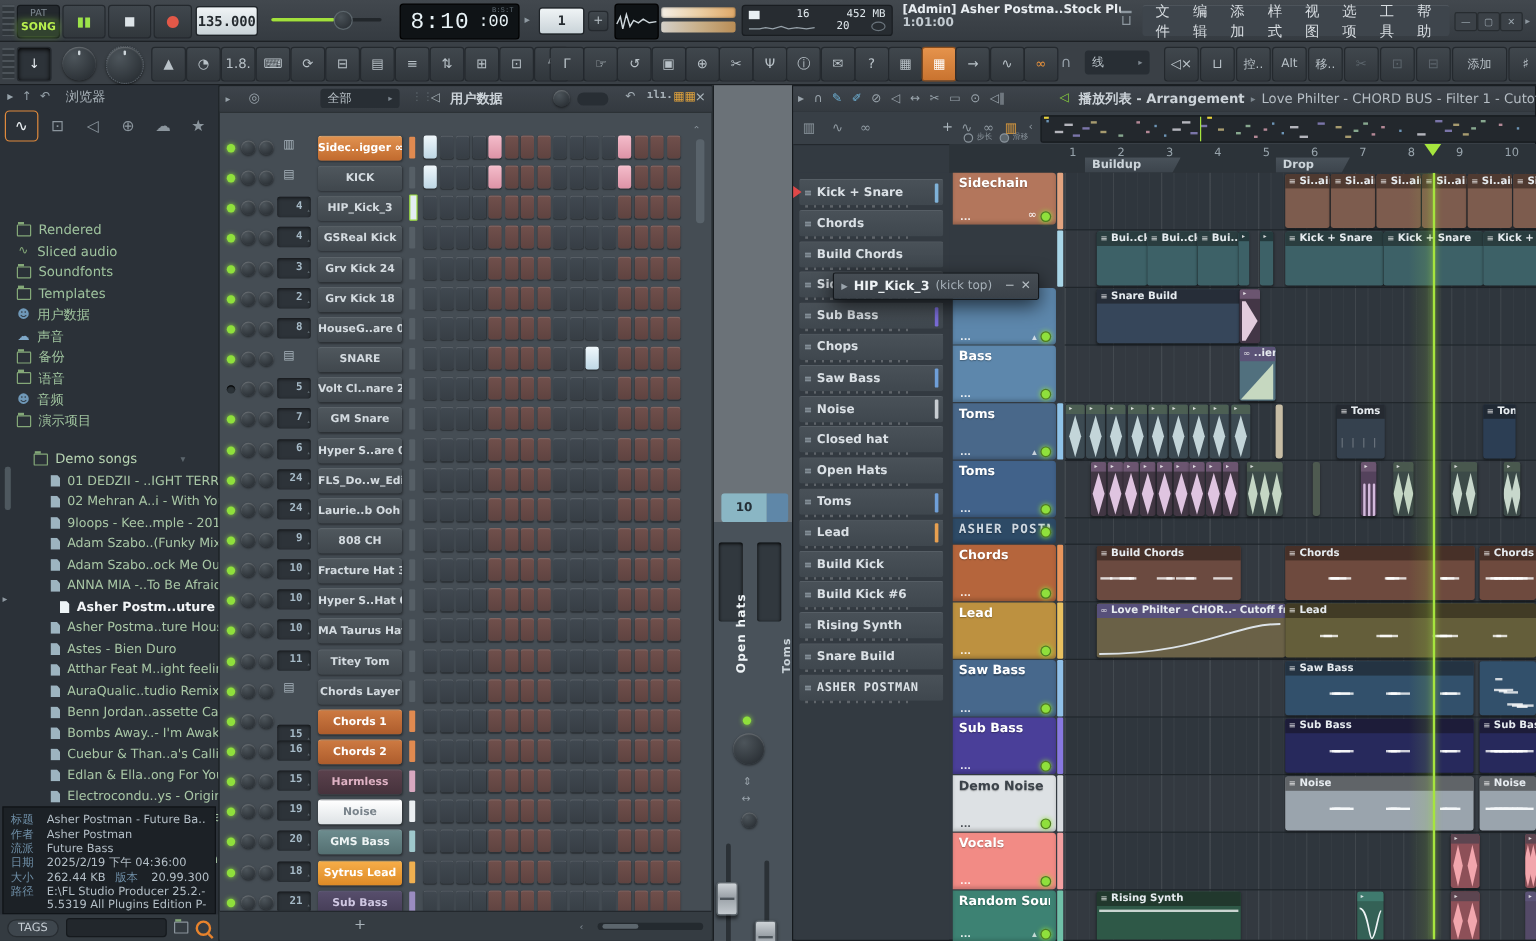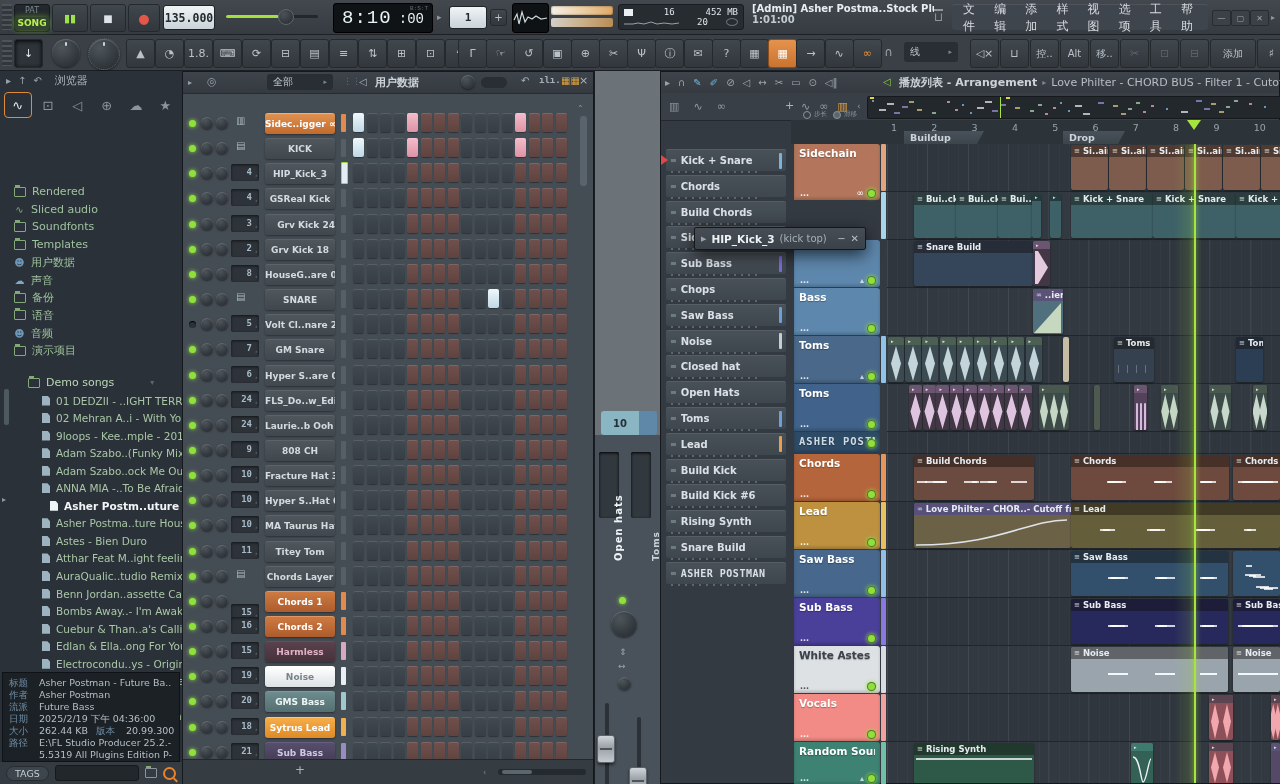--- a/index.html
+++ b/index.html
@@ -508,21 +508,21 @@
         <div class="step sB" style="left: 332px; top: 1px;"></div>
         <div class="step sB" style="left: 345.5px; top: 1px;"></div>
         <div class="step sB" style="left: 359px; top: 1px;"></div>
         <div class="step sB" style="left: 372.5px; top: 1px;"></div>
       </div>
       <div class="abs" style="left: 0px; top: 140.6px; width: 410px; height: 22px;">
         <div class="abs led" style="left: 6px; top: 8px;"></div>
         <div class="abs knob" style="left: 18px; top: 5px; width: 12px; height: 12px;"></div>
         <div class="abs knob" style="left: 33px; top: 5px; width: 12px; height: 12px;"></div>
         <div class="numbox" style="top: 2px;">3</div>
-        <div class="chname" style="top: 1px; text-align: right;">Grv Kick 24</div>
+        <div class="chname" style="top: 1px;">Grv Kick 24</div>
         <div class="ind" style="top: 2px;"></div>
         <div class="step sA" style="left: 170px; top: 1px;"></div>
         <div class="step sA" style="left: 183.5px; top: 1px;"></div>
         <div class="step sA" style="left: 197px; top: 1px;"></div>
         <div class="step sA" style="left: 210.5px; top: 1px;"></div>
         <div class="step sB" style="left: 224px; top: 1px;"></div>
         <div class="step sB" style="left: 237.5px; top: 1px;"></div>
         <div class="step sB" style="left: 251px; top: 1px;"></div>
         <div class="step sB" style="left: 264.5px; top: 1px;"></div>
         <div class="step sA" style="left: 278px; top: 1px;"></div>
@@ -1881,21 +1881,21 @@
         </div>
       </div>
       <div class="clip" style="left: 384px; top: 599px; width: 9px; height: 41px; background: rgb(84, 74, 104);">
         <div class="cliphd tiny" style="background: rgb(91, 83, 119);">
           <div class="gl" style="font-size: 5px;">▸</div>
         </div>
       </div>
       <div class="abs" style="left: 287px; top: 0px; width: 20px; height: 100%; background: linear-gradient(90deg, transparent, rgba(160, 224, 60, 0.16));"></div>
       <div class="ph" style="left: 307px;"></div>
     </div>
-<div class="abs thdr" style="top: 72px; height: 56px; background: rgb(179, 118, 92);">
+<div class="abs thdr" style="top: 72px; height: 43px; background: rgb(179, 118, 92);">
       <div class="nm">Sidechain</div>
       <div class="bot">
         <div class="dots">...</div>
         <div style="color: rgb(255, 255, 255); font-size: 9px;">∞</div>
         <div class="led" style="border: 1px solid rgba(0, 0, 0, 0.45);"></div>
       </div>
     </div>
     <div class="abs ttab" style="top: 72px; height: 47px; background: rgb(226, 163, 127);"></div>
     <div class="abs ttab" style="top: 120px; height: 47px; background: rgb(169, 214, 232);"></div>
     <div class="abs thdr" style="top: 168px; height: 47px; background: rgb(93, 135, 172);">
@@ -1959,21 +1959,21 @@
     <div class="abs ttab" style="top: 478px; height: 47px; background: rgb(144, 192, 232);"></div>
     <div class="abs thdr" style="top: 526px; height: 47px; background: rgb(74, 63, 153);">
       <div class="nm">Sub Bass</div>
       <div class="bot">
         <div class="dots">...</div>
         <div class="led" style="border: 1px solid rgba(0, 0, 0, 0.45);"></div>
       </div>
     </div>
     <div class="abs ttab" style="top: 526px; height: 47px; background: rgb(136, 120, 224);"></div>
     <div class="abs thdr" style="top: 574px; height: 47px; background: rgb(221, 225, 228);">
-      <div class="nm" style="color: rgb(60, 67, 74);">White Astes</div>
+      <div class="nm" style="color: rgb(60, 67, 74);">Demo Noise</div>
       <div class="bot">
         <div class="dots" style="color: rgba(40, 46, 52, 0.8);">...</div>
         <div class="led" style="border: 1px solid rgba(0, 0, 0, 0.45);"></div>
       </div>
     </div>
     <div class="abs ttab" style="top: 574px; height: 47px; background: rgb(216, 220, 224);"></div>
     <div class="abs thdr" style="top: 622px; height: 47px; background: rgb(242, 139, 133);">
       <div class="nm">Vocals</div>
       <div class="bot">
         <div class="dots">...</div>

